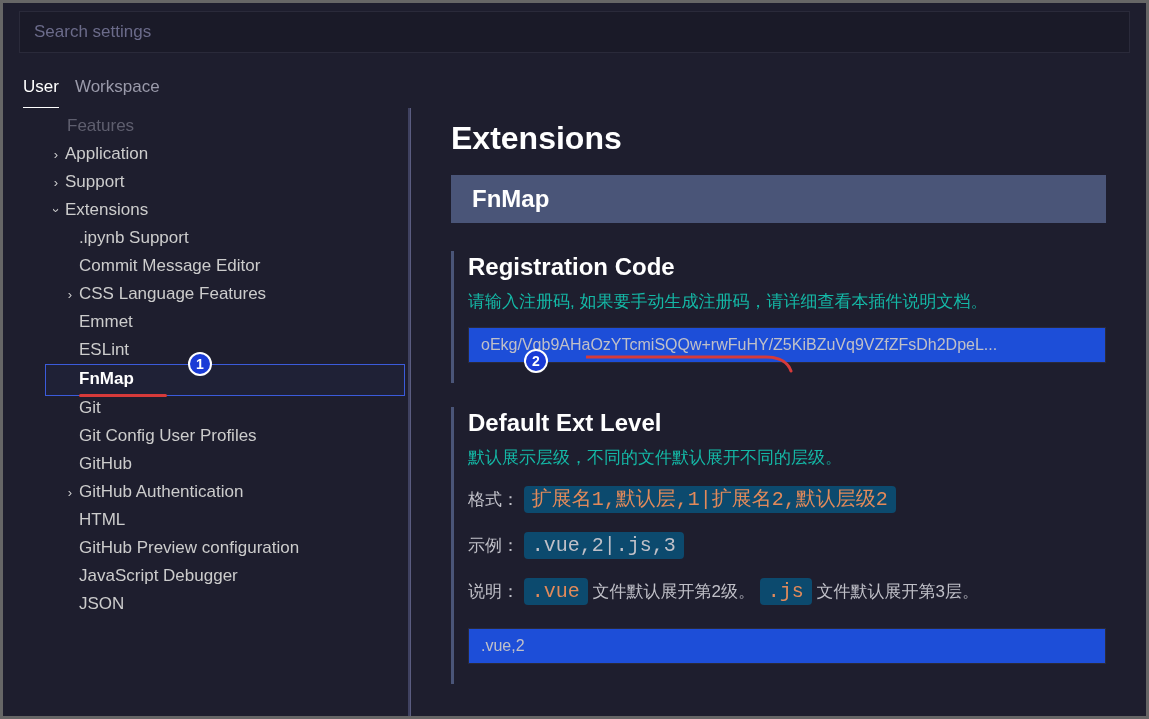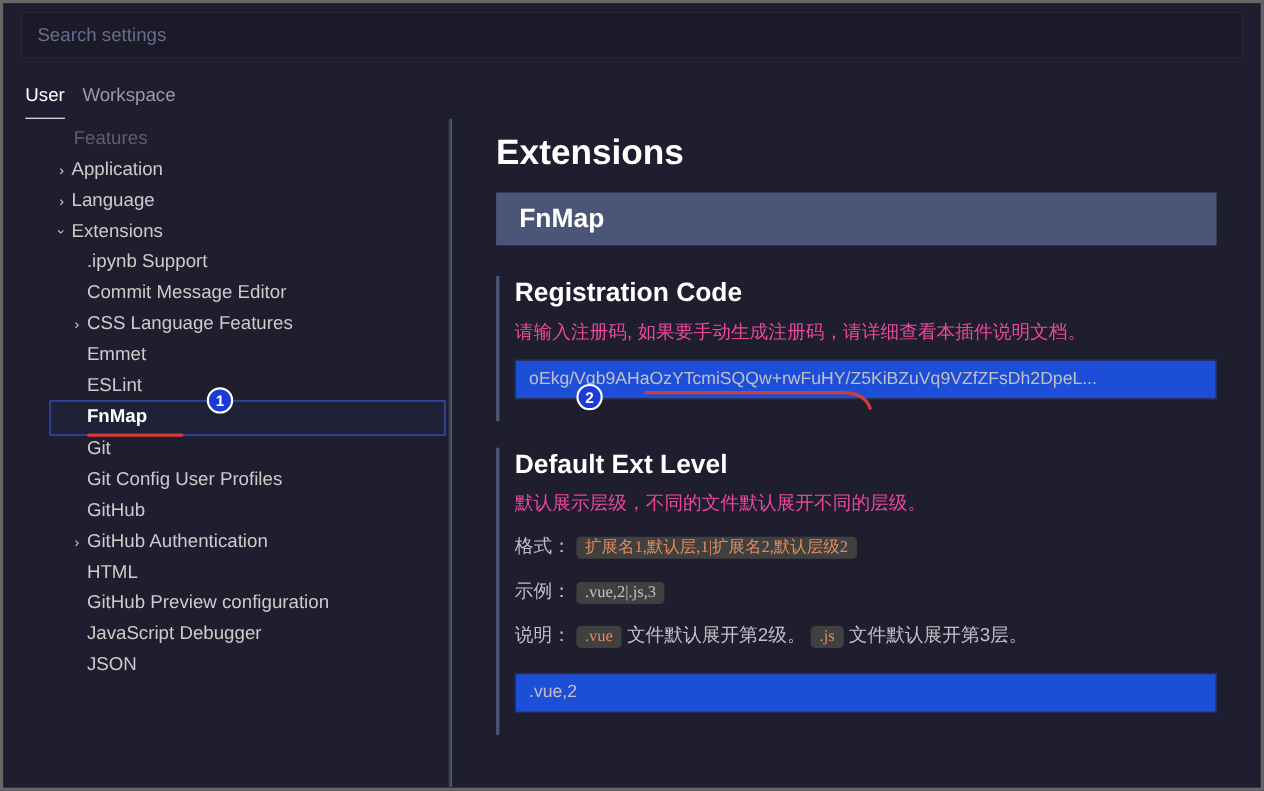--- a/index.html
+++ b/index.html
@@ -138,21 +138,21 @@
       margin-bottom: 24px;
     }
     .setting-title {
       font-size: 24px;
       font-weight: 600;
       color: #ffffff;
       margin-bottom: 8px;
     }
     .setting-desc {
       font-size: 17px;
-      color: #ec4899;
+      color: #14b8a6;
       margin-bottom: 12px;
       line-height: 1.5;
     }
     .setting-input {
       width: 100%;
       background: #1d4ed8;
       border: 1px solid #2a2a3a;
       color: #c0c0c8;
       padding: 8px 12px;
       font-size: 16px;
@@ -166,25 +166,25 @@
       font-size: 17px;
       color: #c0c0c8;
       margin-bottom: 10px;
       line-height: 1.8;
     }
     .info-label {
       display: inline-block;
       min-width: 48px;
     }
     .code-chip {
-      background: #404040;
+      background: #0c4a6e;
       padding: 2px 8px;
       border-radius: 4px;
-      font-size: 15px;
-      font-family: Liberation Serif, serif;
+      font-size: 20px;
+      font-family: Liberation Mono, monospace;
     }
     .code-chip.orange {
       color: #e28a5a;
     }
     .code-chip.normal {
       color: #c0c0c8;
     }
     
     .badge {
       position: absolute;
@@ -231,21 +231,21 @@
     <div class="sidebar">
       <div class="tree-item features">
         <span class="label">Features</span>
       </div>
       <div class="tree-item indent-1">
         <span class="chev">›</span>
         <span class="label">Application</span>
       </div>
       <div class="tree-item indent-1">
         <span class="chev">›</span>
-        <span class="label">Language</span>
+        <span class="label">Support</span>
       </div>
       <div class="tree-item indent-1">
         <span class="chev" style="transform:rotate(90deg);">›</span>
         <span class="label">Extensions</span>
       </div>
       <div class="tree-item indent-2">
         <span class="label">.ipynb Support</span>
       </div>
       <div class="tree-item indent-2">
         <span class="label">Commit Message Editor</span>

